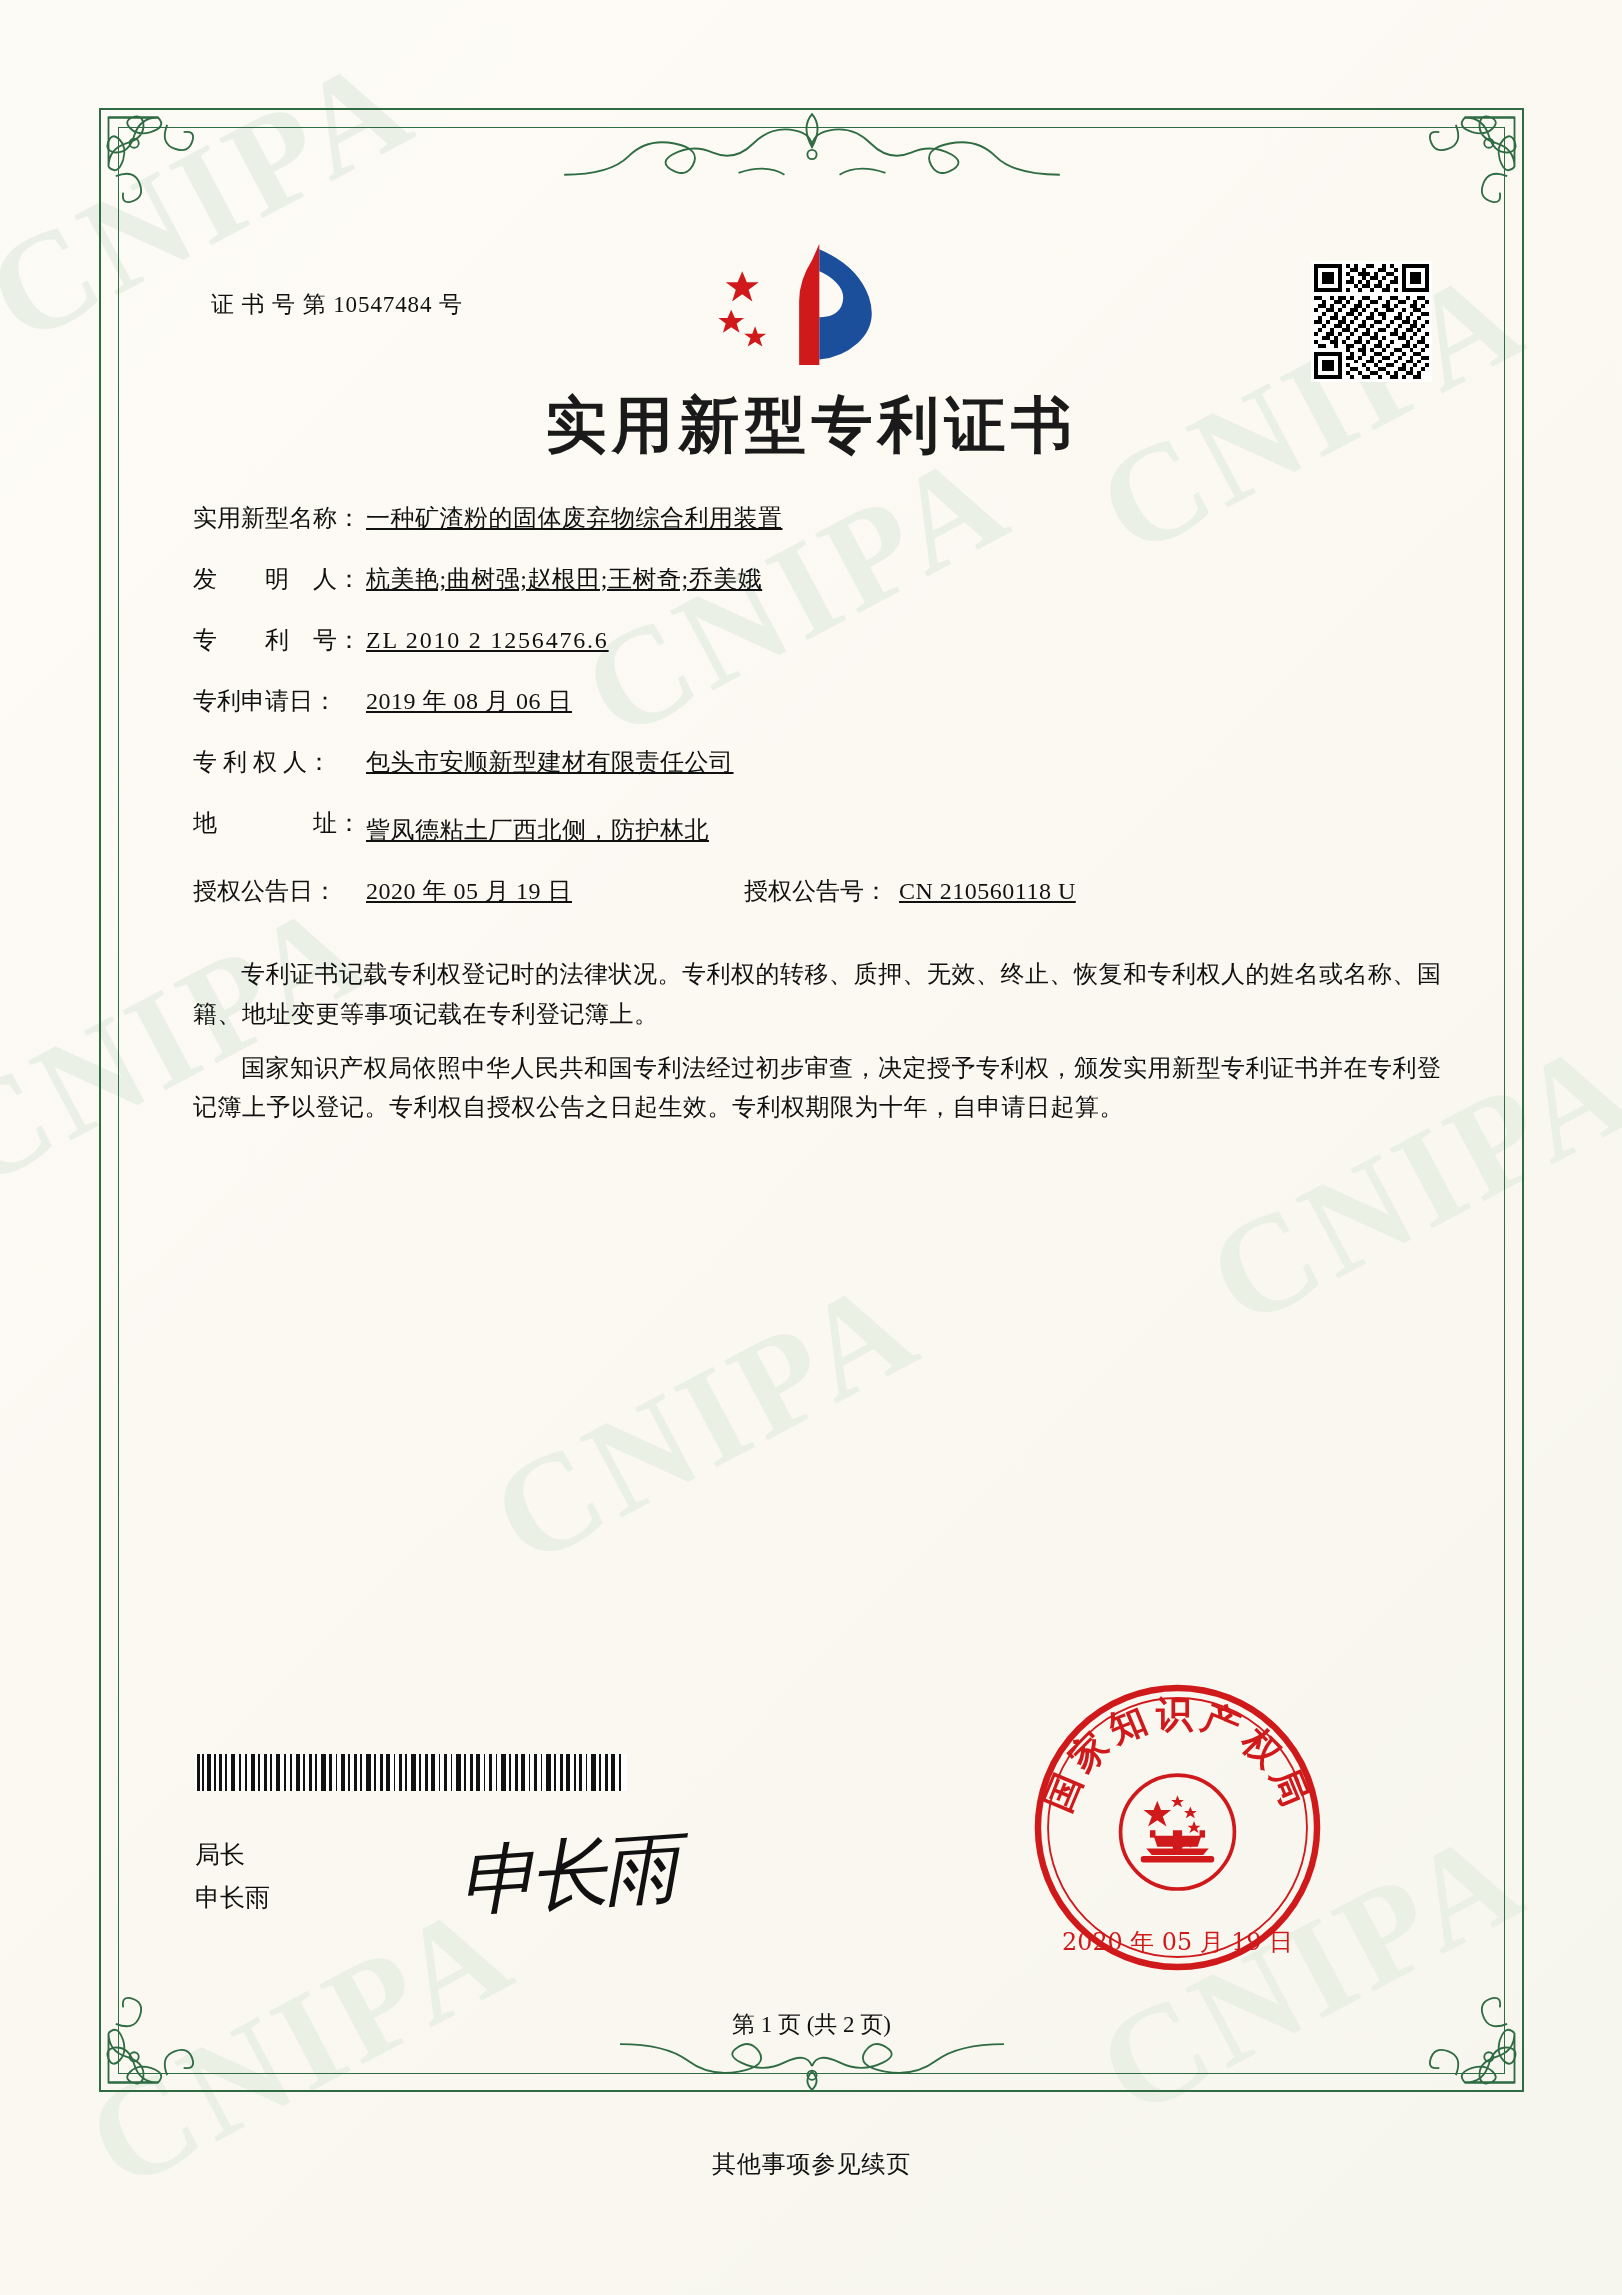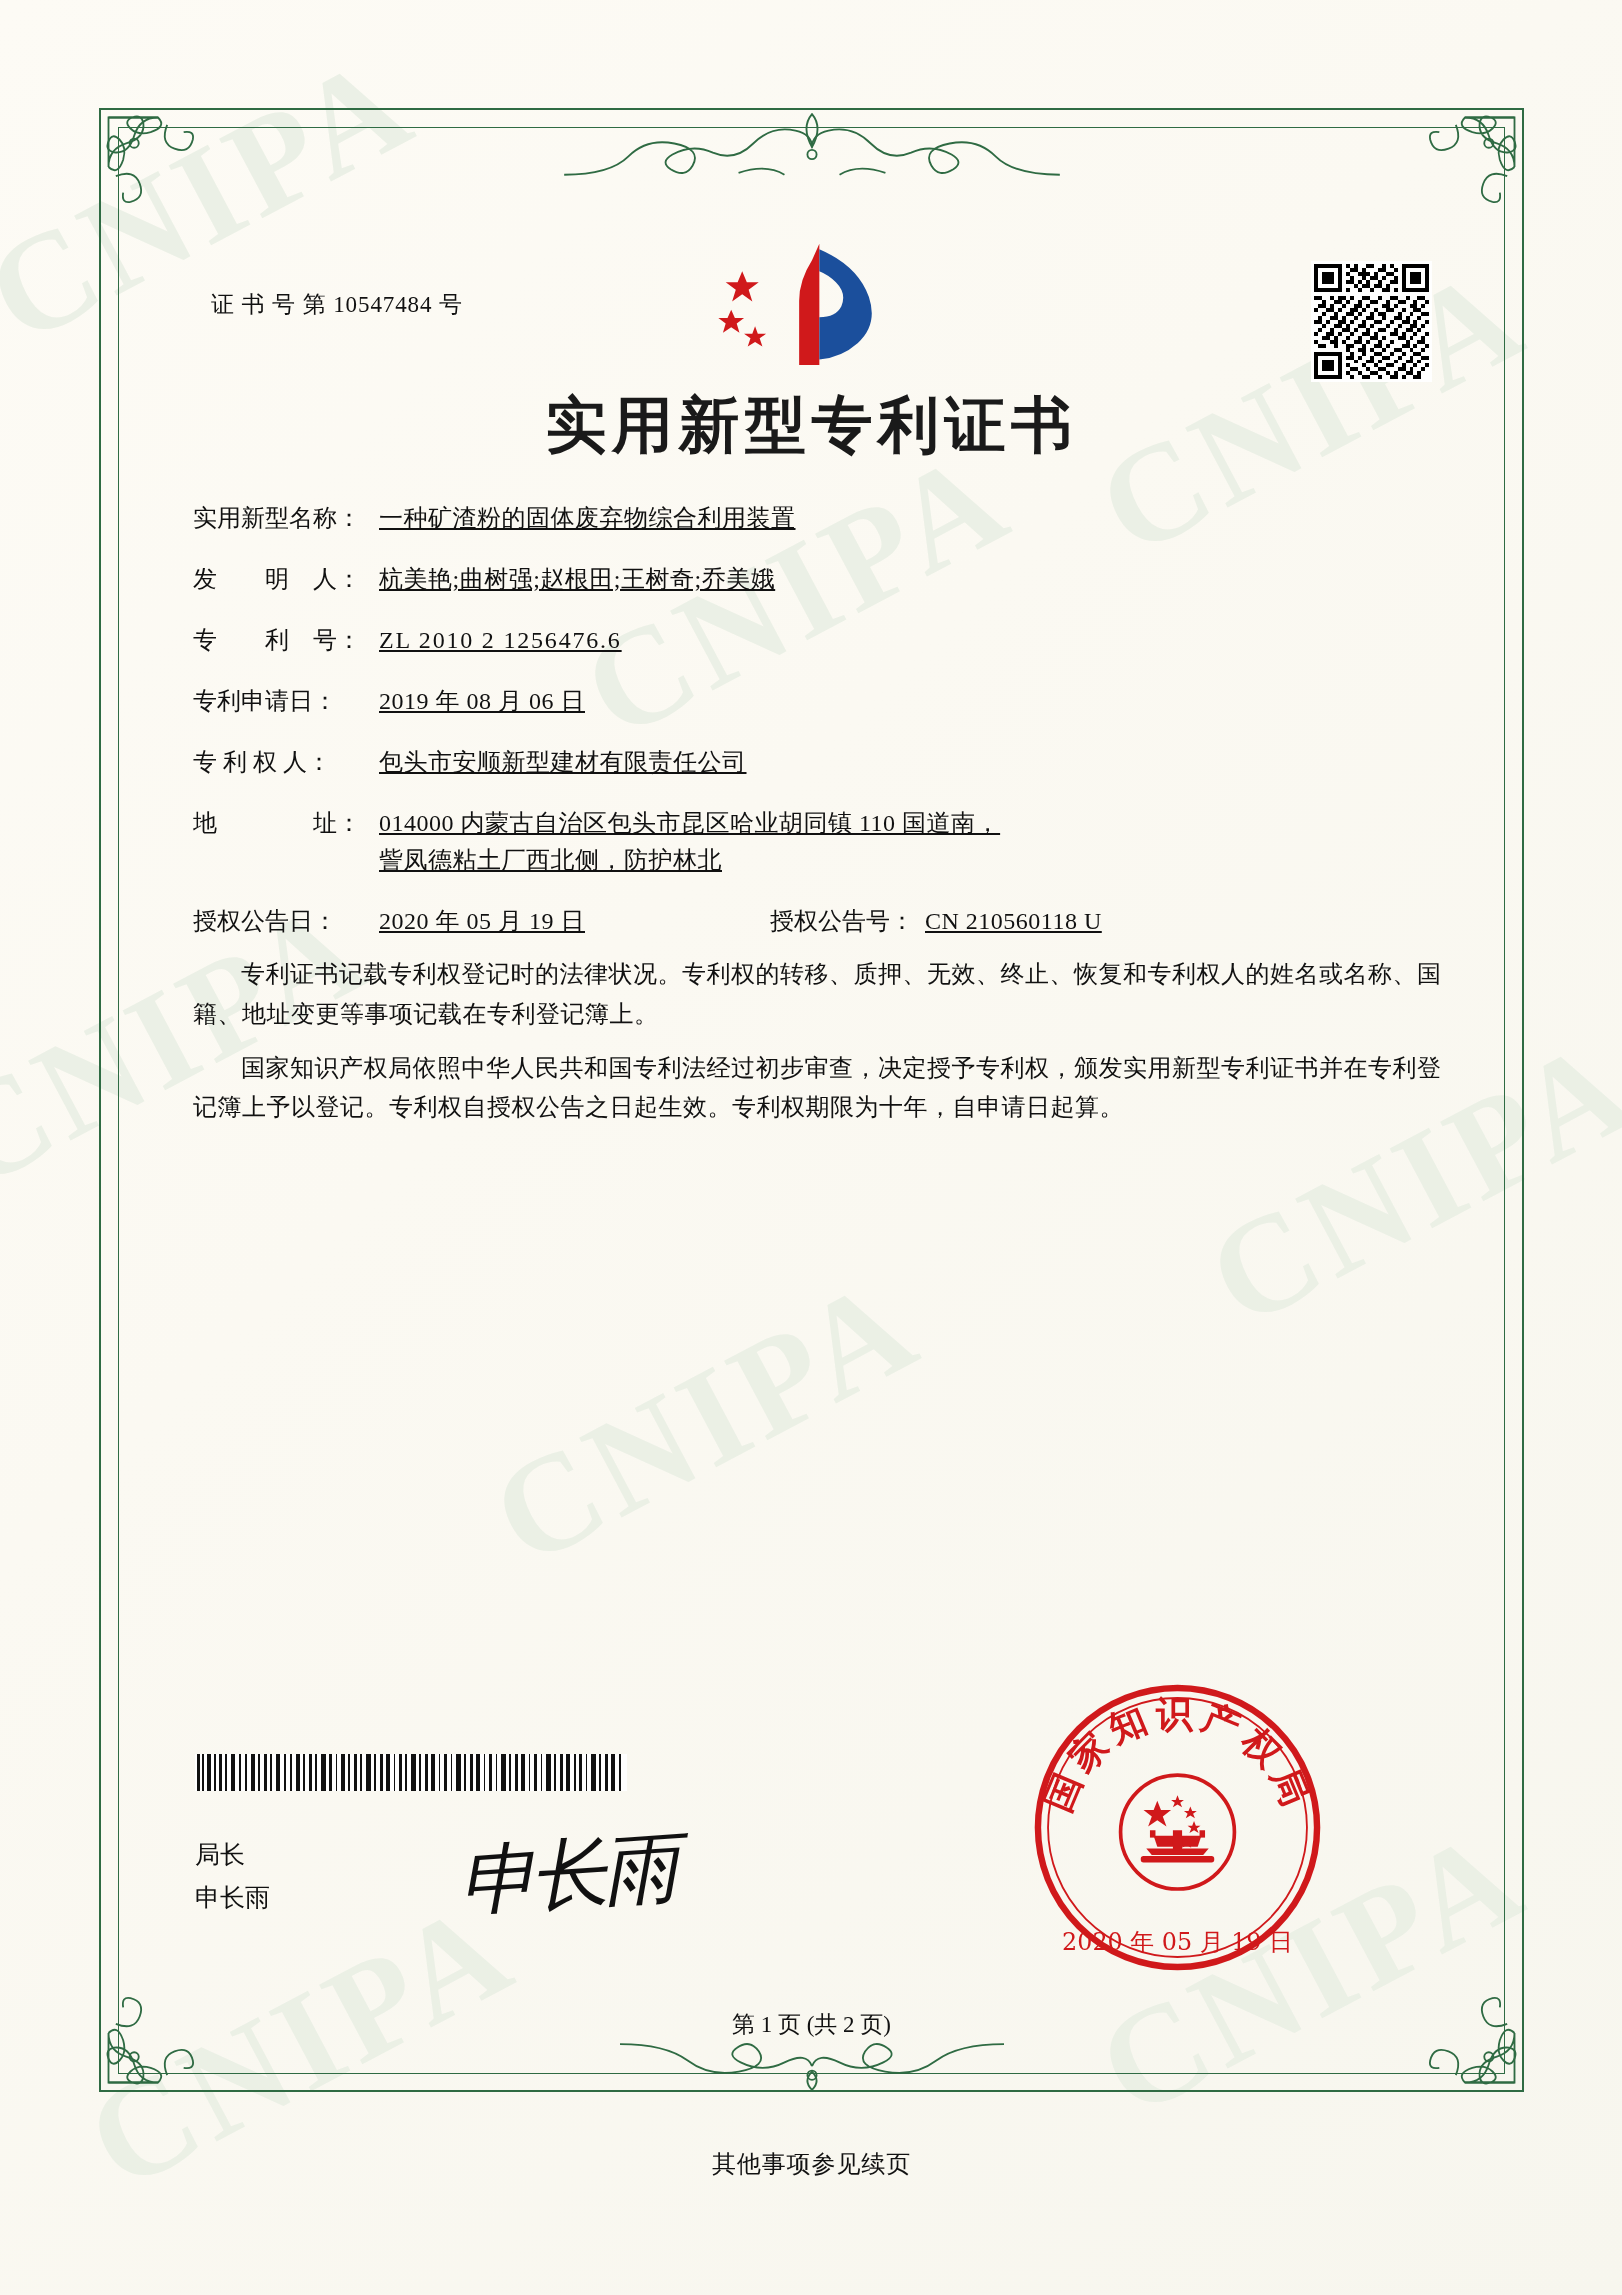--- a/index.html
+++ b/index.html
@@ -145,21 +145,20 @@
     right: 18.4px;
     top: 338px;
     font-size: 24px;
     color: #111;
     line-height: 1.25;
   }
   .field-row {
     display: flex;
     align-items: flex-start;
     margin-bottom: 31px;
-    gap: 13px;
   }
   .f-label {
     width: 173px;
     flex: 0 0 173px;
     letter-spacing: 0;
     white-space: nowrap;
   }
   .f-value {
     flex: 1 1 auto;
     letter-spacing: 0.5px;
@@ -588,21 +587,20 @@
       </div>
 
       <div class="field-row">
         <div class="f-label">专 利 权 人：</div>
         <div class="f-value">包头市安顺新型建材有限责任公司</div>
       </div>
 
       <div class="field-row">
         <div class="f-label">地　　　　址：</div>
         <div class="f-value">
-          <span>014000  内蒙古自治区包头市昆区哈业胡同镇 110 国道南，</span>
           <span class="l2">訾凤德粘土厂西北侧，防护林北</span>
         </div>
       </div>
 
       <div class="field-row row-inline">
         <div class="f-label">授权公告日：</div>
         <div class="f-value" style="flex:0 0 312px;">2020 年 05 月 19 日</div>
         <div class="half2">
           <div class="f-label">授权公告号：</div>
           <div class="f-value">CN 210560118 U</div>

